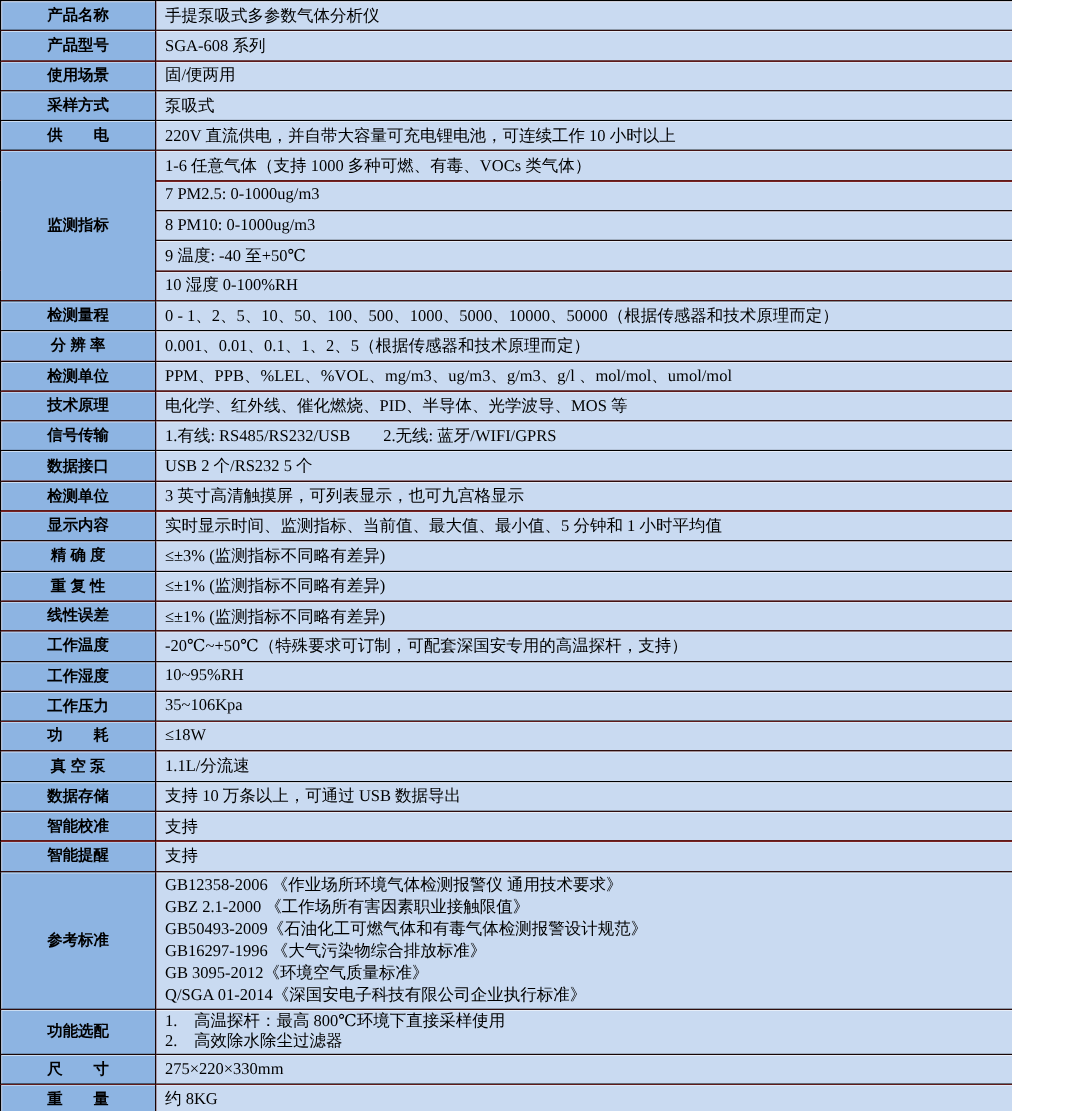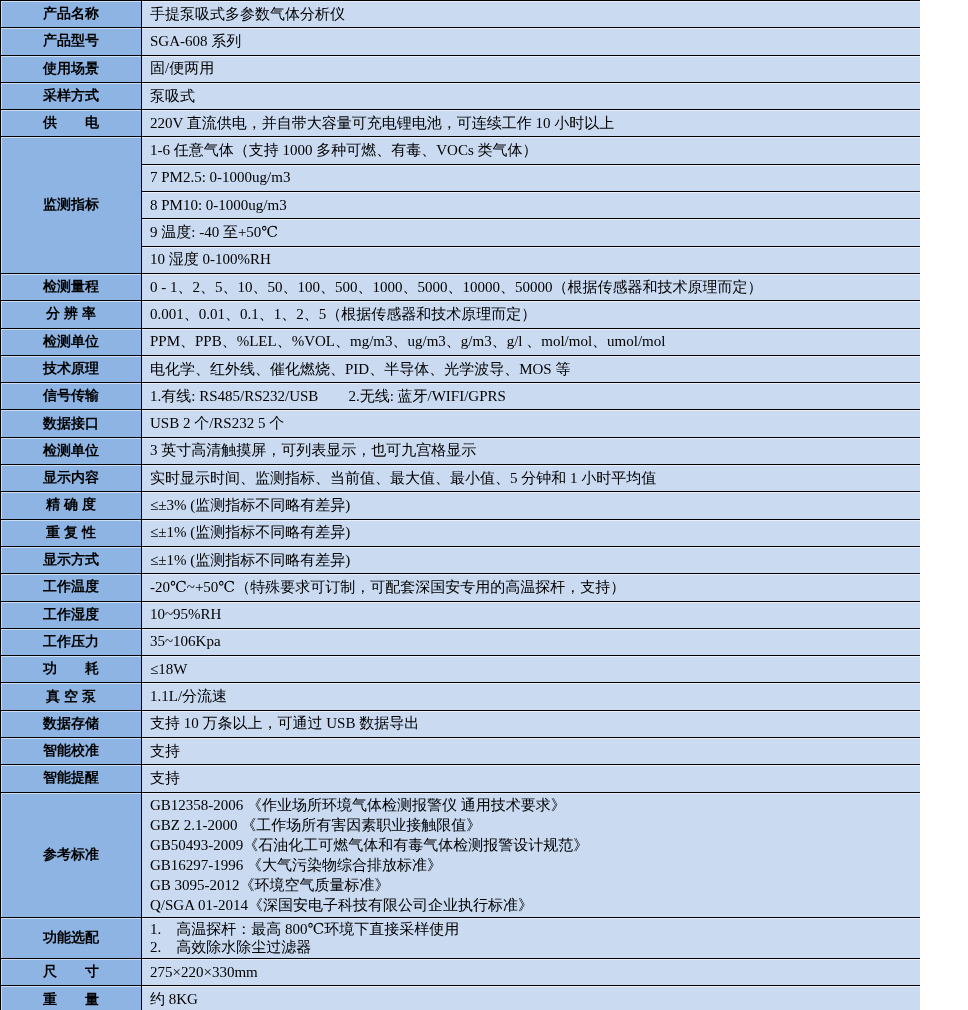--- a/index.html
+++ b/index.html
@@ -136,21 +136,21 @@
         </tr>
         <tr class="h-normal">
           <td class="label-cell" rowspan="1">精 确 度</td>
           <td class="value-cell">≤±3% (监测指标不同略有差异)</td>
         </tr>
         <tr class="h-normal">
           <td class="label-cell" rowspan="1">重 复 性</td>
           <td class="value-cell">≤±1% (监测指标不同略有差异)</td>
         </tr>
         <tr class="h-normal">
-          <td class="label-cell" rowspan="1">显示方式</td>
+          <td class="label-cell" rowspan="1">线性误差</td>
           <td class="value-cell">≤±1% (监测指标不同略有差异)</td>
         </tr>
         <tr class="h-normal">
           <td class="label-cell" rowspan="1">工作温度</td>
           <td class="value-cell">-20℃~+50℃（特殊要求可订制，可配套深国安专用的高温探杆，支持）</td>
         </tr>
         <tr class="h-normal">
           <td class="label-cell" rowspan="1">工作湿度</td>
           <td class="value-cell">10~95%RH</td>
         </tr>

